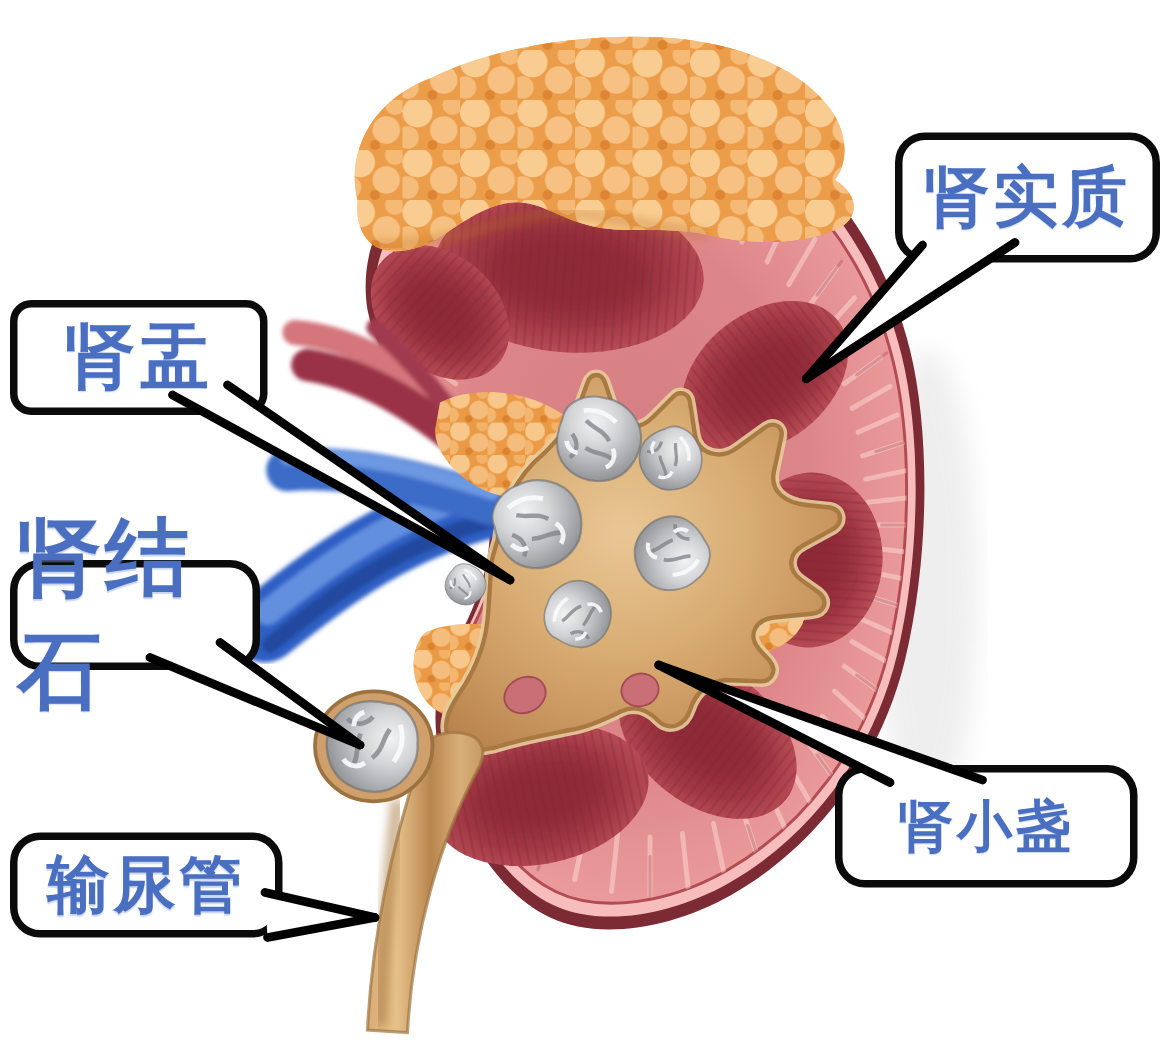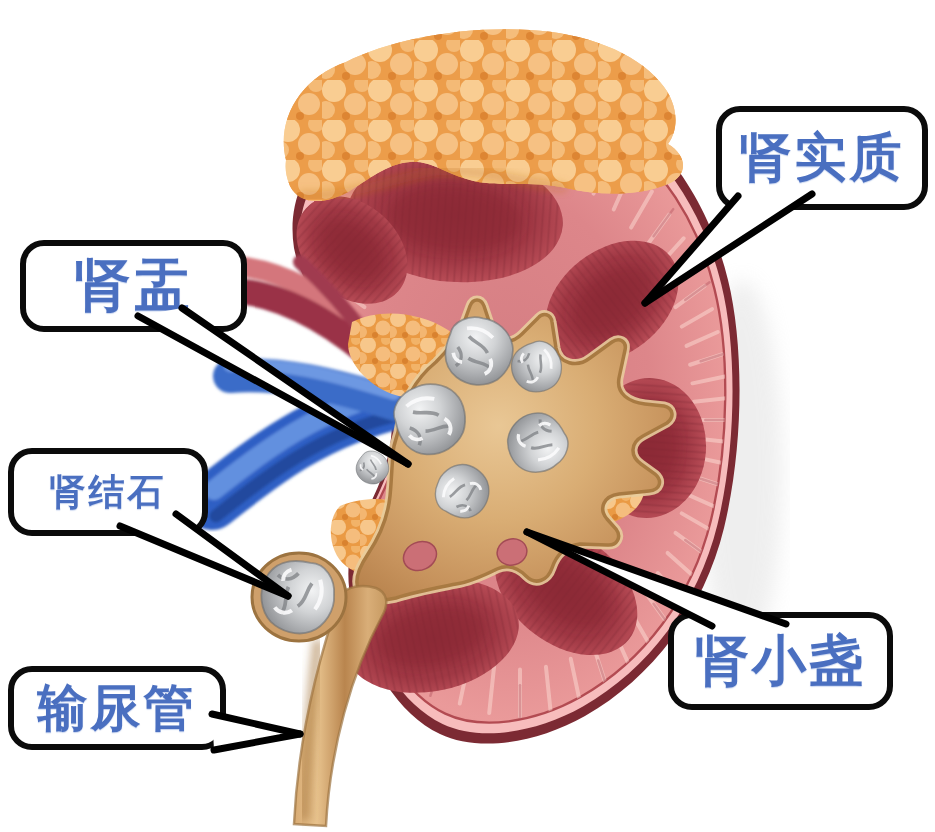--- a/index.html
+++ b/index.html
@@ -294,33 +294,33 @@
         C 386,164 368,180 348,192 C 326,204 300,206 290,186 C 286,176 285,170 286,160 Z" fill="url(#adrPat)"></path>
       <use href="#adrenal" fill="url(#adrShade)"></use>
       <path d="M 300,195 C 340,200 390,180 430,172 C 470,166 520,182 566,188" fill="none" stroke="#b96f22" stroke-width="8" stroke-opacity="0.35" filter="url(#blur4)"></path>
     </g>
   </svg>
 
   <div class="callout" style="left:716px;top:106px;width:212px;height:104px;font-size:52px;">
     <span>肾实质</span>
   </div>
 
-  <div class="callout" style="left:20px;top:240px;width:227px;height:92px;font-size:56px;">
+  <div class="callout" style="left:8px;top:240px;width:206px;height:92px;font-size:56px;border-radius:17px;">
     <span>肾盂</span>
   </div>
 
-  <div class="callout" style="left:8px;top:448px;width:200px;height:88px;font-size:36px;align-items:center;">
+  <div class="callout" style="left:8px;top:448px;width:200px;height:88px;font-size:67px;align-items:center;">
     <span>肾结石</span>
   </div>
 
   <div class="callout" style="left:8px;top:666px;width:218px;height:84px;font-size:50px;">
     <span>输尿管</span>
   </div>
 
-  <div class="callout" style="left:668px;top:612px;width:225px;height:98px;font-size:54px;">
+  <div class="callout" style="left:668px;top:612px;width:242px;height:98px;font-size:44px;">
     <span>肾小盏</span>
   </div>
 
   <svg id="tails" width="935" height="832" viewBox="0 0 935 832">
     <g>
       <path d="M 738,196 L 645,303 L 812,194 Z" fill="#ffffff"></path>
       <line x1="738" y1="196" x2="645" y2="303" stroke="#000" stroke-width="7" stroke-linecap="round"></line>
       <line x1="812" y1="194" x2="645" y2="303" stroke="#000" stroke-width="7" stroke-linecap="round"></line>
     </g>
     <g>

